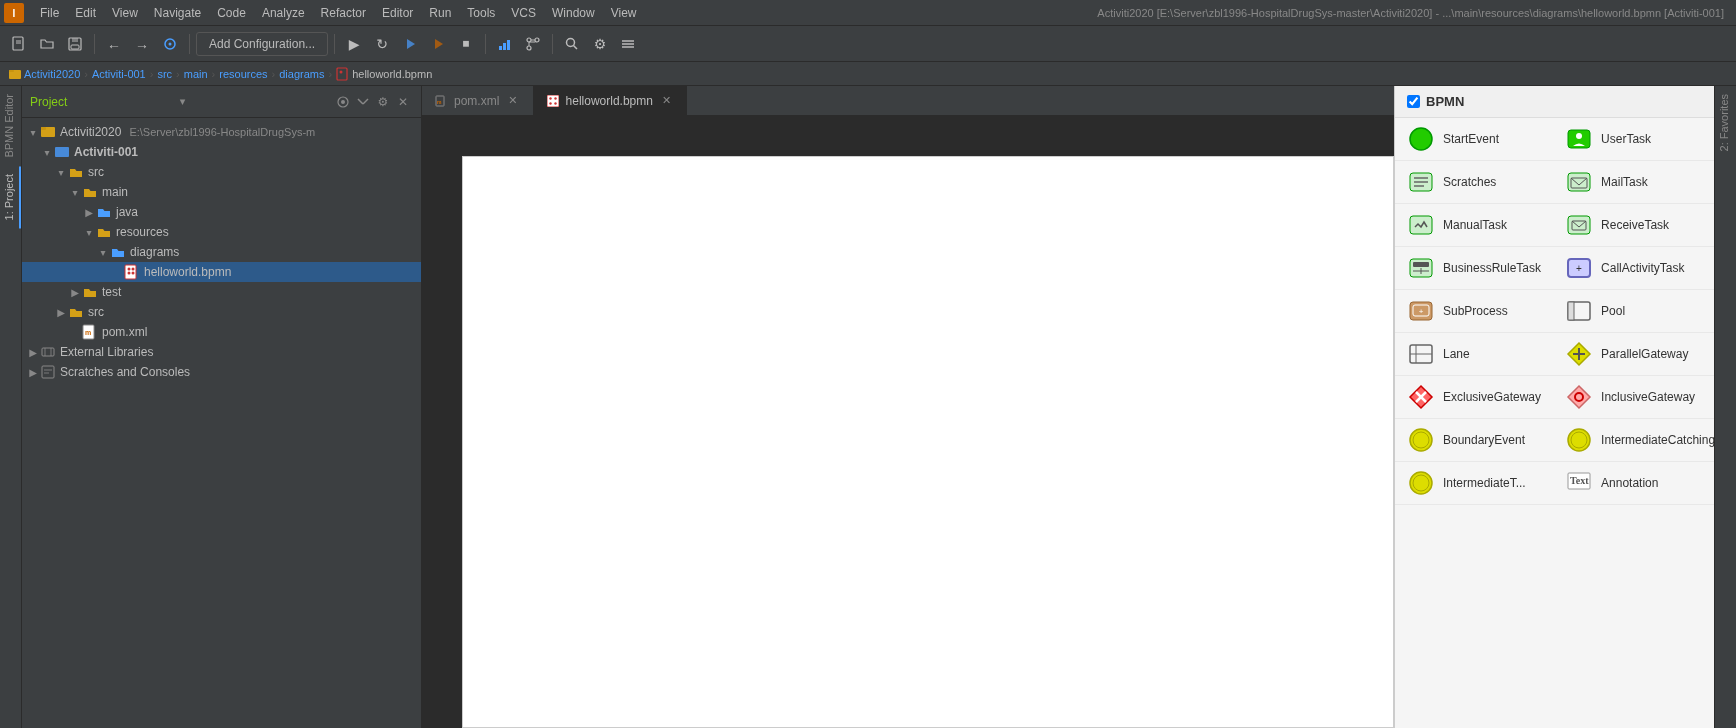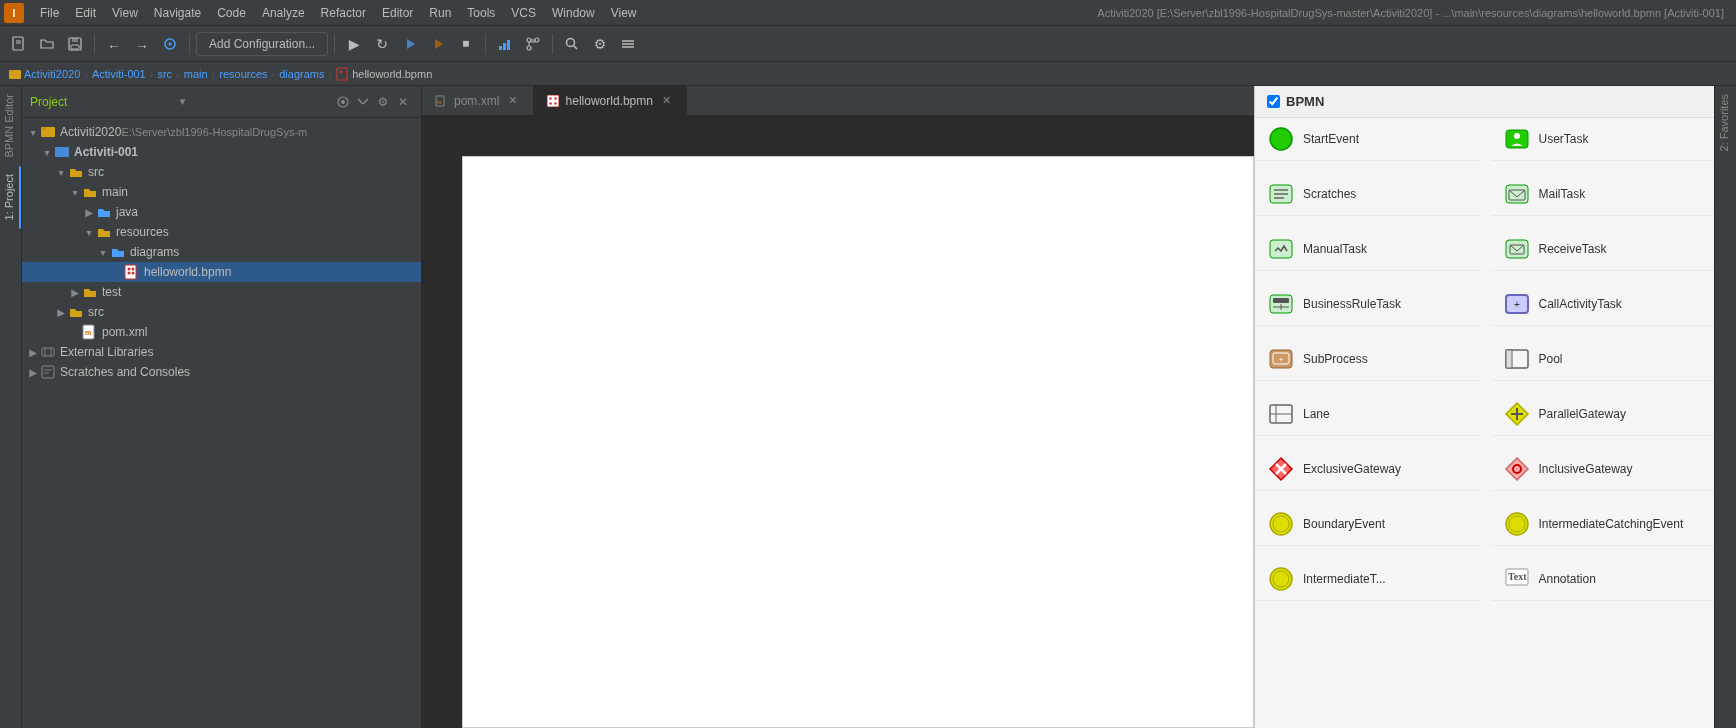--- a/index.html
+++ b/index.html
@@ -36,38 +36,38 @@
     #project-panel-header { height: 32px; display: flex; align-items: center; padding: 0 8px; border-bottom: 1px solid #2b2b2b; background: #3c3f41; }
     .panel-title { font-size: 12px; color: #84cc16; flex: 1; }
     .panel-icon-btn { width: 20px; height: 20px; display: flex; align-items: center; justify-content: center; cursor: pointer; border-radius: 3px; color: #888; font-size: 12px; }
     #project-tree { flex: 1; overflow: auto; padding: 4px 0; }
     .tree-item { display: flex; align-items: center; padding: 2px 0; cursor: pointer; font-size: 12px; white-space: nowrap; }
     .tree-item.selected { background: #2d5a8a; }
     .tree-indent { display: inline-block; }
     .tree-arrow { width: 14px; height: 14px; display: inline-flex; align-items: center; justify-content: center; color: #888; font-size: 10px; flex-shrink: 0; }
     .tree-icon { width: 16px; height: 16px; display: inline-flex; align-items: center; justify-content: center; margin-right: 4px; flex-shrink: 0; }
     .tree-label { color: #bbbbbb; }
-    .tree-label.path { color: #888; font-size: 11px; margin-left: 0; }
+    .tree-label.path { color: #888; font-size: 11px; margin-left: 8px; }
 
     
     #editor-area { flex: 1; display: flex; flex-direction: column; background: #2b2b2b; }
     #tab-bar { height: 30px; display: flex; align-items: stretch; background: #3c3f41; border-bottom: 1px solid #2b2b2b; }
     .tab { display: flex; align-items: center; padding: 0 12px; gap: 6px; cursor: pointer; font-size: 12px; color: #888; border-right: 1px solid #2b2b2b; }
     .tab.active { background: #2b2b2b; color: #bbbbbb; }
     .tab-close { color: #888; font-size: 11px; cursor: pointer; padding: 1px 3px; border-radius: 2px; }
     .tab-icon { width: 14px; height: 14px; display: flex; align-items: center; justify-content: center; }
 
     #editor-content { flex: 1; background: #2b2b2b; position: relative; overflow: hidden; }
     #bpmn-canvas { width: 100%; height: 100%; background: #f0f0f0; margin: 20px; width: calc(100% - 40px); height: calc(100% - 40px); position: absolute; top: 20px; left: 20px; border: 1px solid #ccc; background: white; }
 
     
-    #bpmn-panel { width: 460px; background: #f5f5f5; border-left: 1px solid #ccc; overflow: auto; color: #333; }
+    #bpmn-panel { width: 320px; background: #f5f5f5; border-left: 1px solid #ccc; overflow: auto; color: #333; }
     #bpmn-panel-header { display: flex; align-items: center; padding: 8px 12px; font-weight: bold; font-size: 13px; border-bottom: 1px solid #ddd; background: #f0f0f0; }
     .bpmn-checkbox { margin-right: 6px; }
-    .bpmn-grid { display: grid; grid-template-columns: 1fr 1fr; gap: 12px; }
+    .bpmn-grid { display: grid; grid-template-columns: 1fr 1fr; gap: 0; }
     .bpmn-item { display: flex; align-items: center; padding: 7px 12px; gap: 8px; cursor: pointer; border-bottom: 1px solid #e8e8e8; }
     .bpmn-item-label { font-size: 12px; color: #333; }
 
     
     .bpmn-icon { width: 28px; height: 28px; flex-shrink: 0; display: flex; align-items: center; justify-content: center; }
 
     
     #favorites-tab { width: 22px; background: #3c3f41; display: flex; flex-direction: column; border-left: 1px solid #2b2b2b; }
 
     

